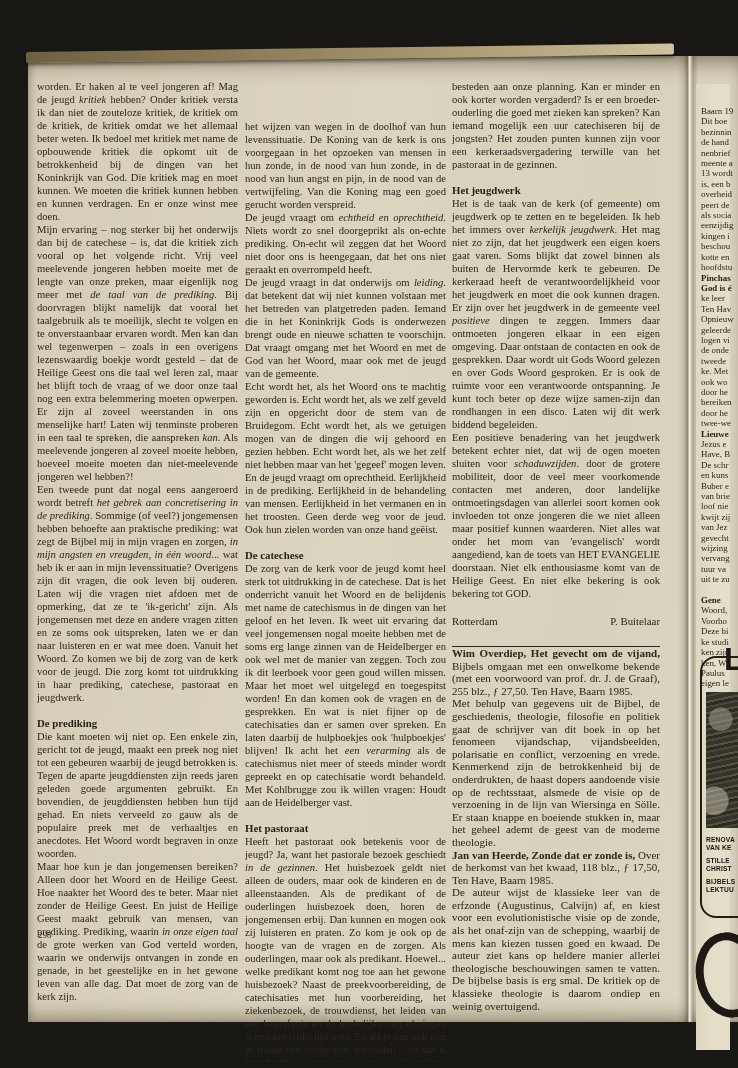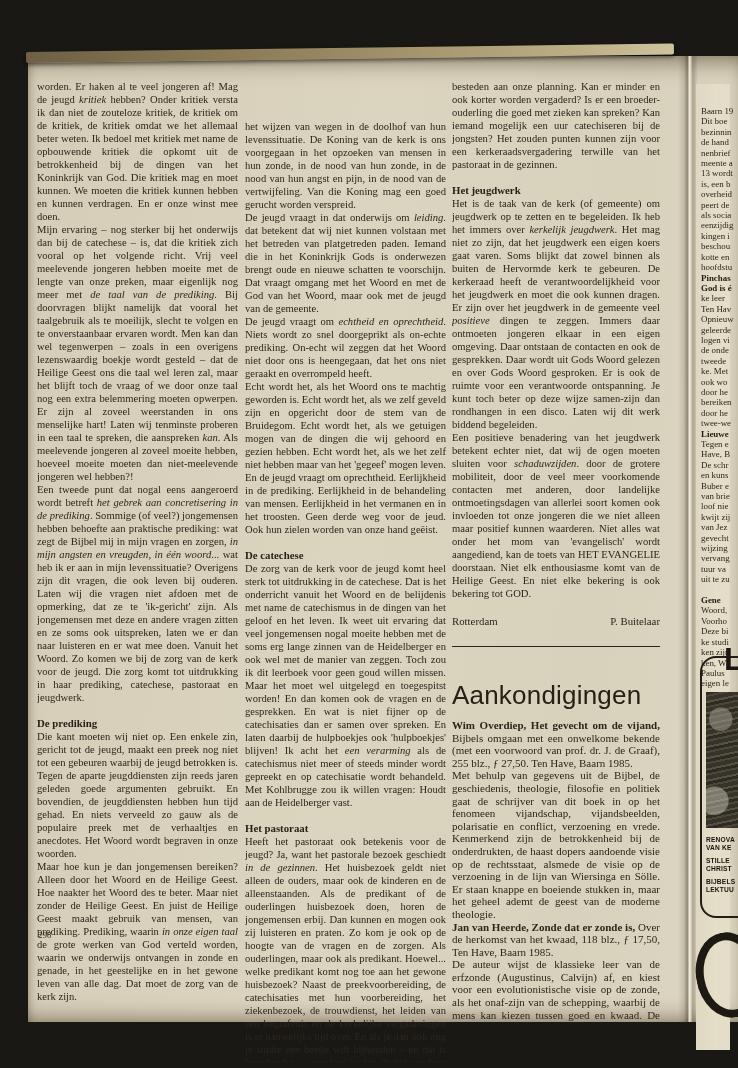--- a/index.html
+++ b/index.html
@@ -103,39 +103,38 @@
         <p class="body-p">worden. Er haken al te veel jongeren af! Mag de jeugd <i>kritiek</i> hebben? Onder kritiek versta ik dan niet de zouteloze kritiek, de kritiek om de kritiek, de kritiek omdat we het allemaal beter weten. Ik bedoel met kritiek met name de opbouwende kritiek die opkomt uit de betrokkenheid bij de dingen van het Koninkrijk van God. Die kritiek mag en moet kunnen. We moeten die kritiek kunnen hebben en kunnen verdragen. En er onze winst mee doen.</p>
         <p class="body-p">Mijn ervaring – nog sterker bij het onderwijs dan bij de catechese – is, dat die kritiek zich vooral op het volgende richt. Vrij veel meelevende jongeren hebben moeite met de lengte van onze preken, maar eigenlijk nog meer met <i>de taal van de prediking</i>. Bij doorvragen blijkt namelijk dat vooral het taalgebruik als te moeilijk, slecht te volgen en te onverstaanbaar ervaren wordt. Men kan dan wel tegenwerpen – zoals in een overigens lezenswaardig boekje wordt gesteld – dat de Heilige Geest ons die taal wel leren zal, maar het blijft toch de vraag of we door onze taal nog een extra belemmering moeten opwerpen. Er zijn al zoveel weerstanden in ons menselijke hart! Laten wij tenminste proberen in een taal te spreken, die aanspreken <i>kan</i>. Als meelevende jongeren al zoveel moeite hebben, hoeveel moeite moeten dan niet-meelevende jongeren wel hebben?!</p>
         <p class="body-p">Een tweede punt dat nogal eens aangeroerd wordt betreft <i>het gebrek aan concretisering in de prediking</i>. Sommige (of veel?) jongemensen hebben behoefte aan praktische prediking: wat zegt de Bijbel mij in mijn vragen en zorgen, <i>in mijn angsten en vreugden, in één woord</i>... wat heb ik er aan in mijn levenssituatie? Overigens zijn dit vragen, die ook leven bij ouderen. Laten wij die vragen niet afdoen met de opmerking, dat ze te 'ik-gericht' zijn. Als jongemensen met deze en andere vragen zitten en ze soms ook uitspreken, laten we er dan naar luisteren en er wat mee doen. Vanuit het Woord. Zo komen we bij de zorg van de kerk voor de jeugd. Die zorg komt tot uitdrukking in haar prediking, catechese, pastoraat en jeugdwerk.</p>
         <h3 class="col-h">De prediking</h3>
         <p class="body-p">Die kant moeten wij niet op. Een enkele zin, gericht tot de jeugd, maakt een preek nog niet tot een gebeuren waarbij de jeugd betrokken is. Tegen de aparte jeugddiensten zijn reeds jaren geleden goede argumenten gebruikt. En bovendien, de jeugddiensten hebben hun tijd gehad. En niets verveeld zo gauw als de populaire preek met de verhaaltjes en anecdotes. Het Woord wordt begraven in onze woorden.</p>
         <p class="body-p">Maar hoe kun je dan jongemensen bereiken? Alleen door het Woord en de Heilige Geest. Hoe naakter het Woord des te beter. Maar niet zonder de Heilige Geest. En juist de Heilige Geest maakt gebruik van mensen, van prediking. Prediking, waarin <i>in onze eigen taal</i> de grote werken van God verteld worden, waarin we onderwijs ontvangen in zonde en genade, in het geestelijke en in het gewone leven van alle dag. Dat moet de zorg van de kerk zijn.</p>
       </div>
 
     <div class="col" id="col2">
         <p class="body-p">het wijzen van wegen in de doolhof van hun levenssituatie. De Koning van de kerk is ons voorgegaan in het opzoeken van mensen in hun zonde, in de nood van hun zonde, in de nood van hun angst en pijn, in de nood van de vertwijfeling. Van die Koning mag een goed gerucht worden verspreid.</p>
+        <p class="body-p">De jeugd vraagt om <i>echtheid en oprechtheid</i>. Niets wordt zo snel doorgeprikt als on-echte prediking. On-echt wil zeggen dat het Woord niet door ons is heengegaan, dat het ons niet geraakt en overrompeld heeft.</p>
         <p class="body-p">De jeugd vraagt in dat onderwijs om <i>leiding</i>. dat betekent dat wij niet kunnen volstaan met het betreden van platgetreden paden. Iemand die in het Koninkrijk Gods is onderwezen brengt oude en nieuwe schatten te voorschijn. Dat vraagt omgang met het Woord en met de God van het Woord, maar ook met de jeugd van de gemeente.</p>
-        <p class="body-p">De jeugd vraagt om <i>echtheid en oprechtheid</i>. Niets wordt zo snel doorgeprikt als on-echte prediking. On-echt wil zeggen dat het Woord niet door ons is heengegaan, dat het ons niet geraakt en overrompeld heeft.</p>
         <p class="body-p">Echt wordt het, als het Woord ons te machtig geworden is. Echt wordt het, als we zelf geveld zijn en opgericht door de stem van de Bruidegom. Echt wordt het, als we getuigen mogen van de dingen die wij gehoord en gezien hebben. Echt wordt het, als we het zelf niet hebben maar van het 'gegeef' mogen leven. En de jeugd vraagt om oprechtheid. Eerlijkheid in de prediking. Eerlijkheid in de behandeling van mensen. Eerlijkheid in het vermanen en in het troosten. Geen derde weg voor de jeud. Ook hun zielen worden van onze hand geëist.</p>
         <h3 class="col-h">De catechese</h3>
         <p class="body-p">De zorg van de kerk voor de jeugd komt heel sterk tot uitdrukking in de catechese. Dat is het onderricht vanuit het Woord en de belijdenis met name de catechismus in de dingen van het geloof en het leven. Ik weet uit ervaring dat veel jongemensen nogal moeite hebben met de soms erg lange zinnen van de Heidelberger en ook wel met de manier van zeggen. Toch zou ik dit leerboek voor geen goud willen missen. Maar het moet wel uitgelegd en toegespitst worden! En dan komen ook de vragen en de gesprekken. En wat is niet fijner op de catechisaties dan er samen over spreken. En laten daarbij de hulpboekjes ook 'hulpboekjes' blijven! Ik acht het <i>een verarming</i> als de catechismus niet meer of steeds minder wordt gepreekt en op catechisatie wordt behandeld. Met Kohlbrugge zou ik willen vragen: Houdt aan de Heidelberger vast.</p>
         <h3 class="col-h">Het pastoraat</h3>
         <p class="body-p">Heeft het pastoraat ook betekenis voor de jeugd? Ja, want het pastorale bezoek geschiedt <i>in de gezinnen</i>. Het huisbezoek geldt niet alleen de ouders, maar ook de kinderen en de alleenstaanden. Als de predikant of de ouderlingen huisbezoek doen, horen de jongemensen erbij. Dan kunnen en mogen ook zij luisteren en praten. Zo kom je ook op de hoogte van de vragen en de zorgen. Als ouderlingen, maar ook als predikant. Hoewel... welke predikant komt nog toe aan het gewone huisbezoek? Naast de preekvoorbereiding, de catechisaties met hun voorbereiding, het ziekenbezoek, de trouwdienst, het leiden van een begrafenis en de kerkelijke vergaderingen is er nauwelijks tijd over. En als je dan ook nog je studie een beetje wilt bijhouden – en dat is broodnodig – waar haal je dan de tijd vandaan om in de gezinnen ook met jongeren te spreken?</p>
       </div>
 
     <div class="col" id="col3">
         <p class="body-p">besteden aan onze planning. Kan er minder en ook korter worden vergaderd? Is er een broeder-ouderling die goed met zieken kan spreken? Kan iemand mogelijk een uur catechiseren bij de jongsten? Het zouden punten kunnen zijn voor een kerkeraadsvergadering terwille van het pastoraat in de gezinnen.</p>
         <h3 class="col-h">Het jeugdwerk</h3>
         <p class="body-p">Het is de taak van de kerk (of gemeente) om jeugdwerk op te zetten en te begeleiden. Ik heb het immers over <i>kerkelijk jeugdwerk</i>. Het mag niet zo zijn, dat het jeugdwerk een eigen koers gaat varen. Soms blijkt dat zowel binnen als buiten de Hervormde kerk te gebeuren. De kerkeraad heeft de verantwoordelijkheid voor het jeugdwerk en moet die ook kunnen dragen. Er zijn over het jeugdwerk in de gemeente veel <i>positieve</i> dingen te zeggen. Immers daar ontmoeten jongeren elkaar in een eigen omgeving. Daar ontstaan de contacten en ook de gesprekken. Daar wordt uit Gods Woord gelezen en over Gods Woord gesproken. Er is ook de ruimte voor een verantwoorde ontspanning. Je kunt toch beter op deze wijze samen-zijn dan rondhangen in een disco. Laten wij dit werk biddend begeleiden.</p>
         <p class="body-p">Een positieve benadering van het jeugdwerk betekent echter niet, dat wij de ogen moeten sluiten voor <i>schaduwzijden</i>. door de grotere mobiliteit, door de veel meer voorkomende contacten met anderen, door landelijke ontmoetingsdagen van allerlei soort komen ook invloeden tot onze jongeren die we niet alleen maar positief kunnen waarderen. Niet alles wat onder het mom van 'evangelisch' wordt aangediend, kan de toets van HET EVANGELIE doorstaan. Niet elk enthousiasme komt van de Heilige Geest. En niet elke bekering is ook bekering tot GOD.</p>
         <div class="byline">
           <span>Rotterdam</span>
           <span>P. Buitelaar</span>
         </div>
-        <h2 class="big-title">Aankondigingen</h2>
         <p class="body-p announce"><b>Wim Overdiep, Het gevecht om de vijand,</b> Bijbels omgaan met een onwelkome bekende (met een voorwoord van prof. dr. J. de Graaf), 255 blz., ƒ 27,50. Ten Have, Baarn 1985.</p>
         <p class="body-p announce">Met behulp van gegevens uit de Bijbel, de geschiedenis, theologie, filosofie en politiek gaat de schrijver van dit boek in op het fenomeen vijandschap, vijandsbeelden, polarisatie en conflict, verzoening en vrede. Kenmerkend zijn de betrokkenheid bij de onderdrukten, de haast dopers aandoende visie op de rechtsstaat, alsmede de visie op de verzoening in de lijn van Wiersinga en Sölle. Er staan knappe en boeiende stukken in, maar het geheel ademt de geest van de moderne theologie.</p>
         <p class="body-p announce"><b>Jan van Heerde, Zonde dat er zonde is,</b> Over de herkomst van het kwaad, 118 blz., ƒ 17,50, Ten Have, Baarn 1985.</p>
         <p class="body-p announce">De auteur wijst de klassieke leer van de erfzonde (Augustinus, Calvijn) af, en kiest voor een evolutionistische visie op de zonde, als het onaf-zijn van de schepping, waarbij de mens kan kiezen tussen goed en kwaad. De auteur ziet kans op heldere manier allerlei theologische beschouwingen samen te vatten. De bijbelse basis is erg smal. De kritiek op de klassieke theologie is daarom ondiep en weinig overtuigend.</p>
       </div>
 
     <div id="pageno">298</div>
 
     <div id="gutter"></div>
 
@@ -166,21 +165,21 @@
           <div class="frag">logen vi</div>
           <div class="frag">de onde</div>
           <div class="frag">tweede</div>
           <div class="frag">ke. Met</div>
           <div class="frag">ook wo</div>
           <div class="frag">door he</div>
           <div class="frag">bereiken</div>
           <div class="frag">door he</div>
           <div class="frag">twee-we</div>
           <div class="frag frag-b">Lieuwe</div>
-          <div class="frag">Tegen e</div>
+          <div class="frag">Jezus e</div>
           <div class="frag">Have, B</div>
           <div class="frag">De schr</div>
           <div class="frag">en kuns</div>
           <div class="frag">Buber e</div>
           <div class="frag">van brie</div>
           <div class="frag">loof nie</div>
           <div class="frag">kwijt zij</div>
           <div class="frag">van Jez</div>
           <div class="frag">gevecht</div>
           <div class="frag">wijzing</div>

